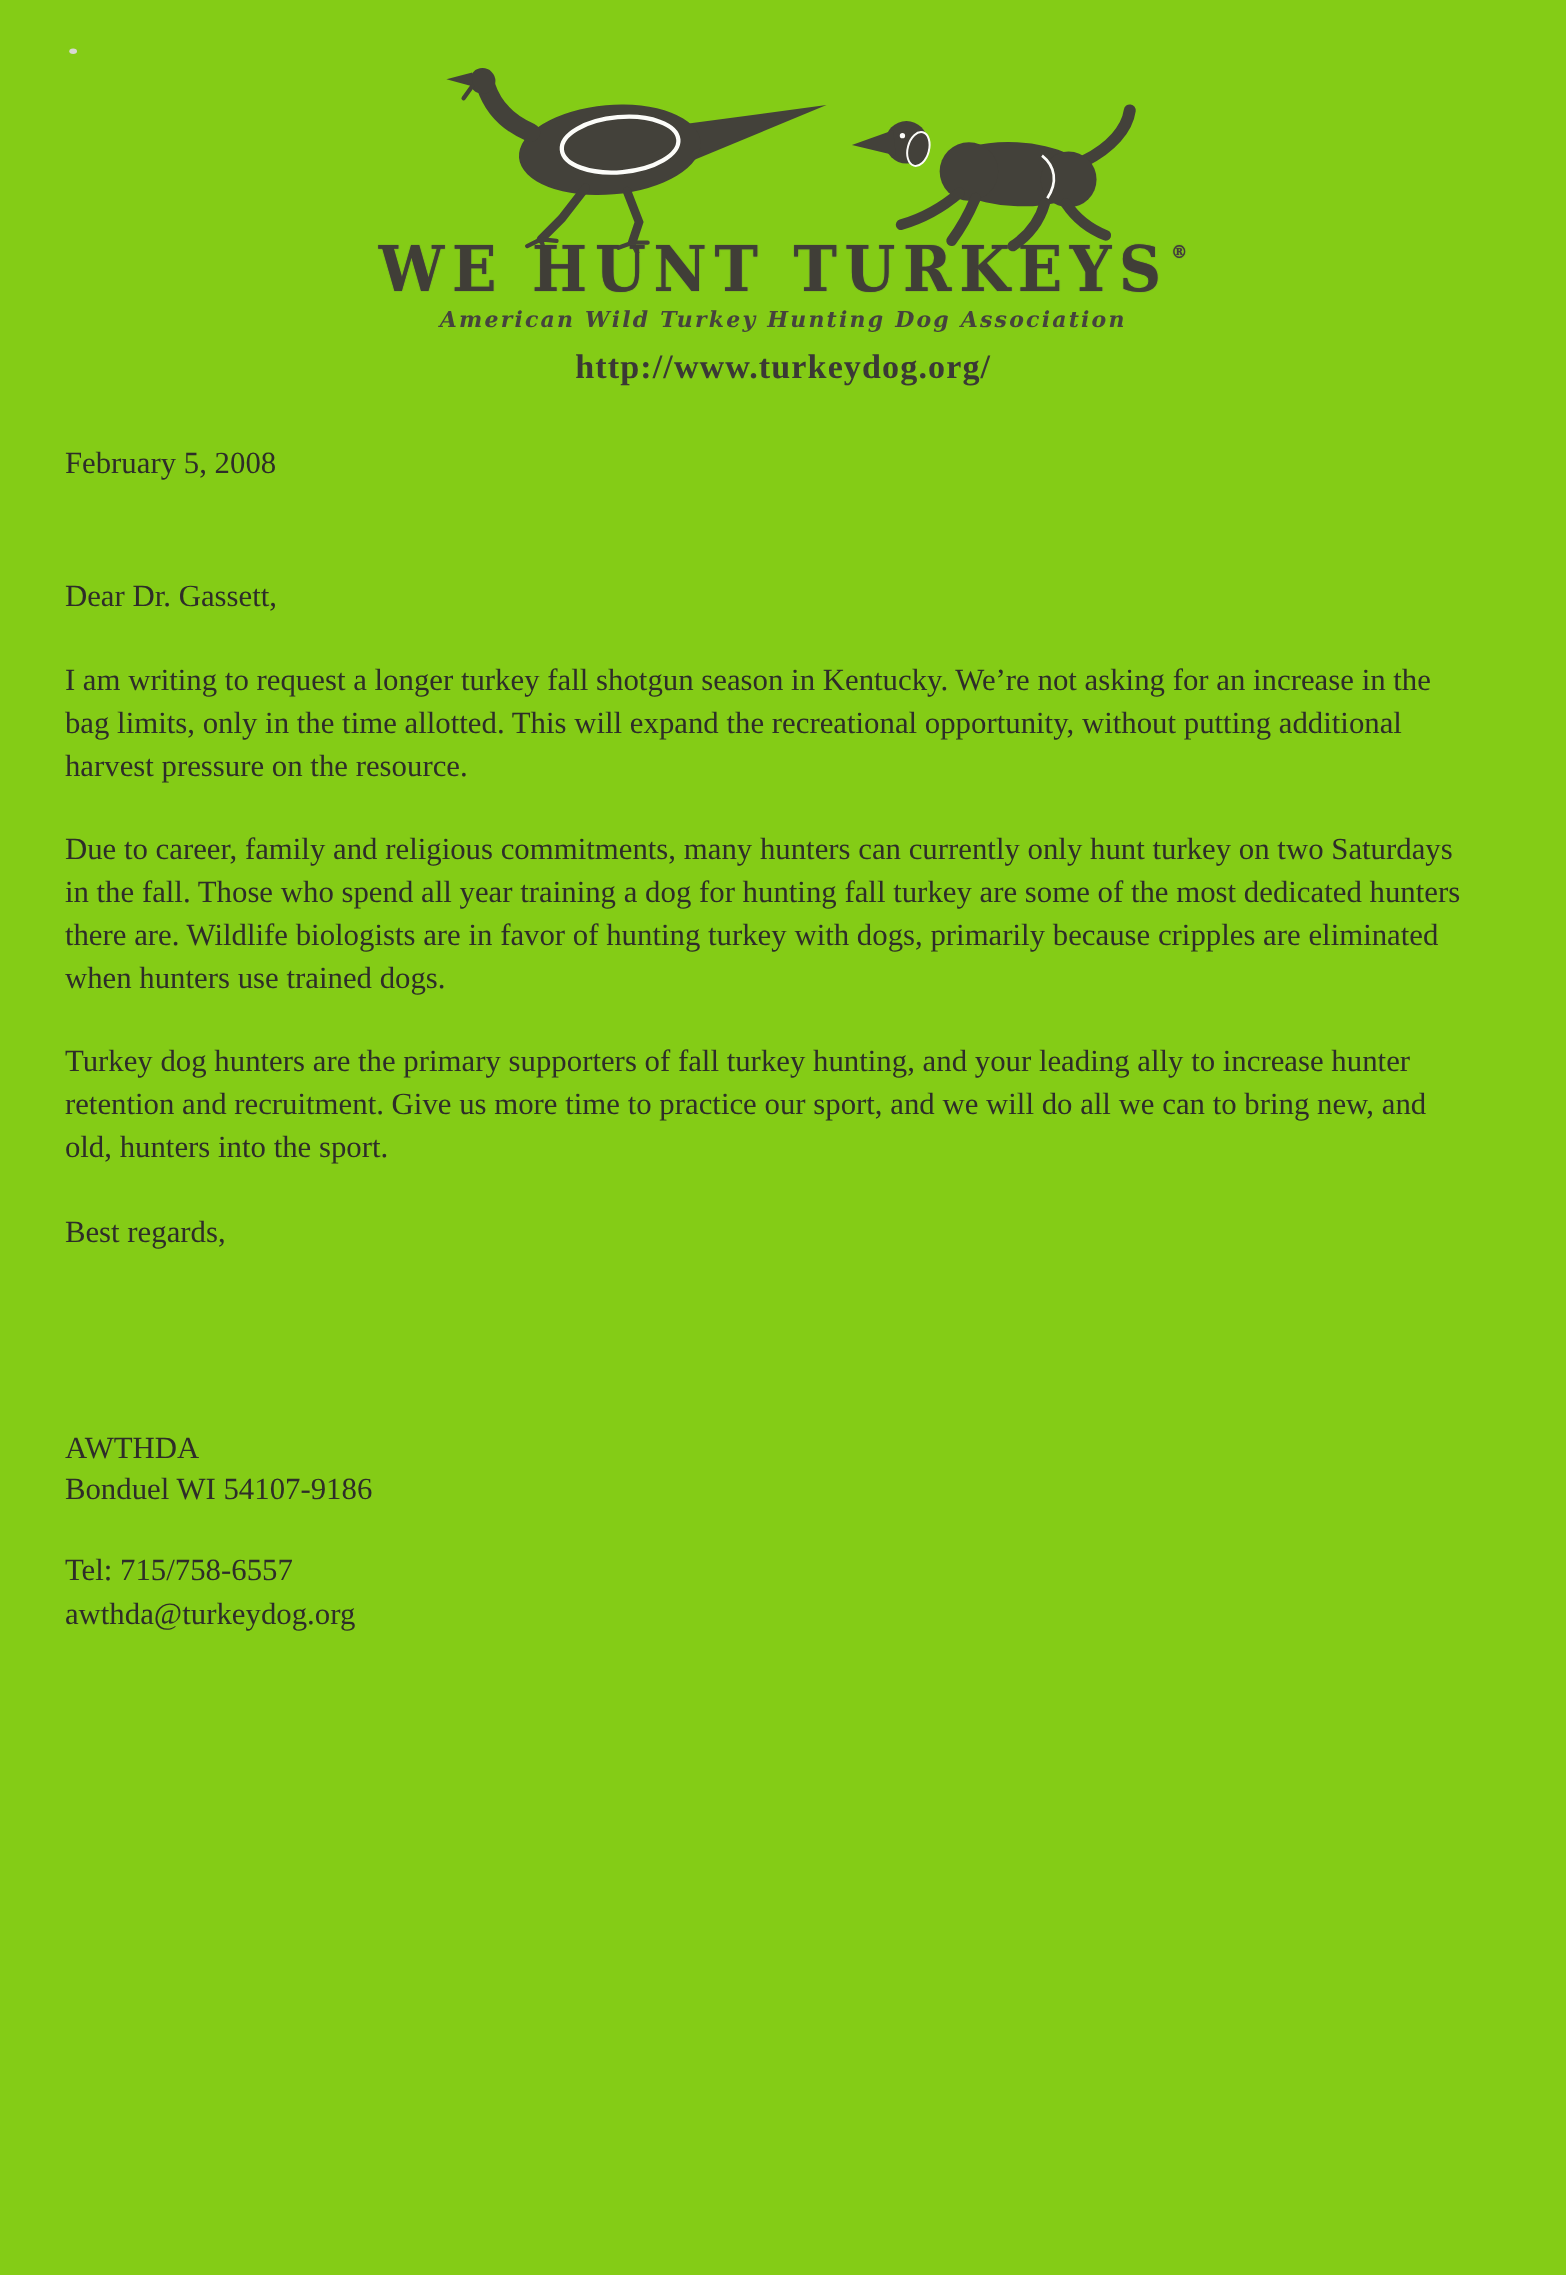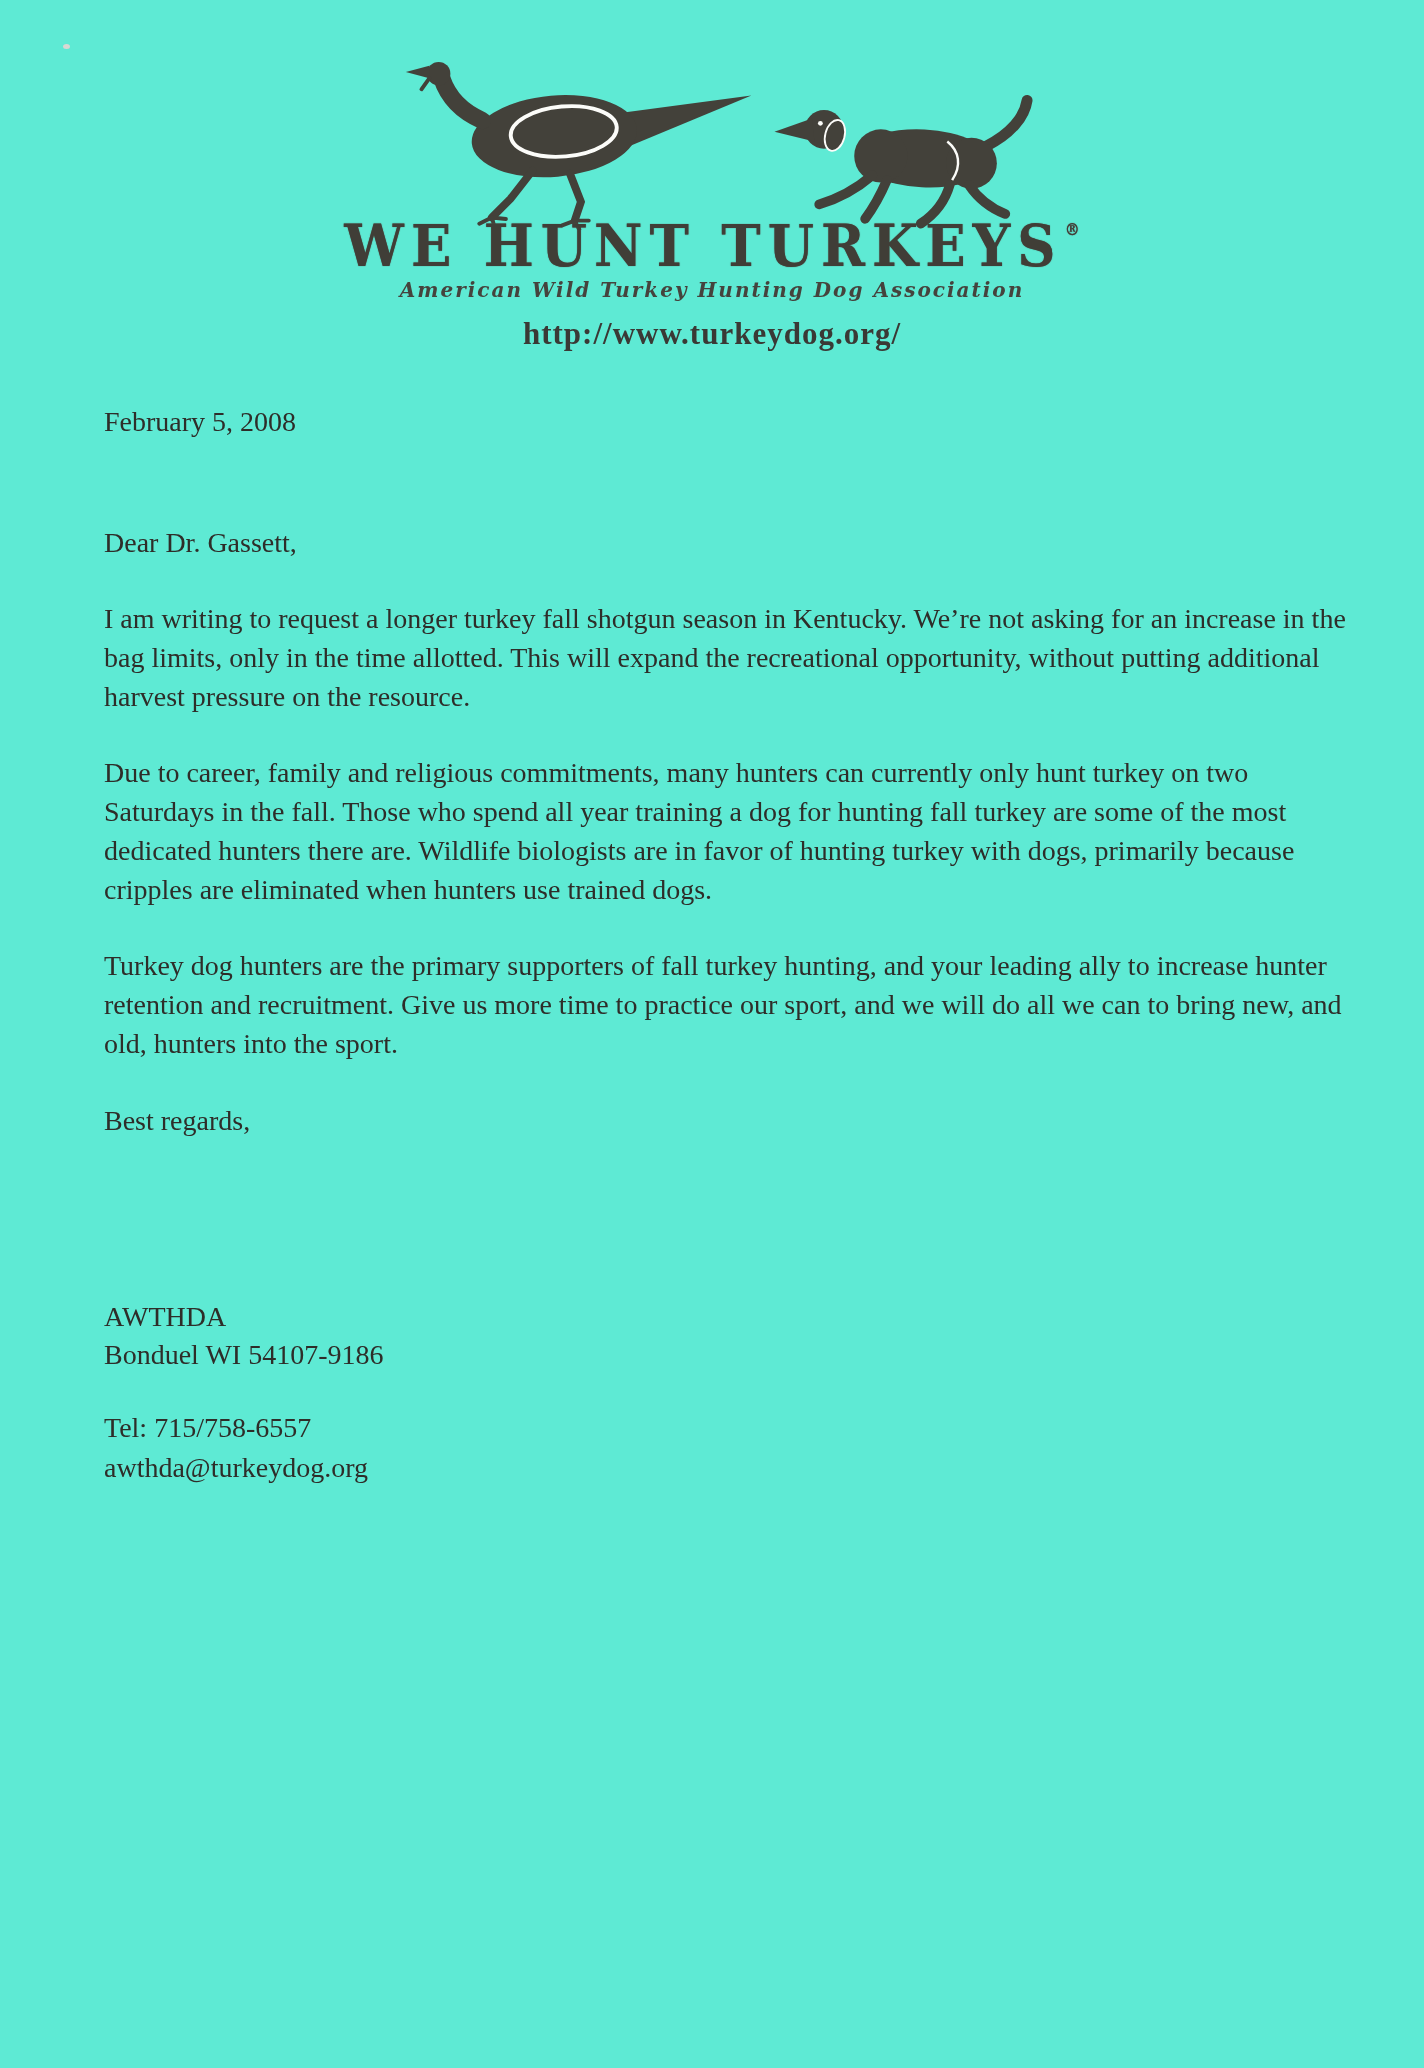--- a/index.html
+++ b/index.html
@@ -4,21 +4,21 @@
 <style>
   * { margin: 0; padding: 0; box-sizing: border-box; }
   html, body { background: #f4f4f1; }
   body {
     width: 1424px; height: 2068px;
     font-family: "Liberation Serif", serif;
     position: relative;
   }
   .page {
     width: 1424px; height: 2068px;
-    background: #5eead4;
+    background: #84cc16;
     color: #2e2d29;
     overflow: hidden;
     position: relative;
   }
   
   .letterhead {
     padding-top: 52px;
     display: flex; flex-direction: column; align-items: center;
   }
   .animals {
@@ -53,21 +53,21 @@
     margin-top: 14px;
     font-family: Liberation Serif, serif;
     font-weight: bold;
     font-size: 31px;
     letter-spacing: 1px;
     color: #3a3935;
     white-space: nowrap;
   }
   
   .letter {
-    padding: 0 78px 0 104px;
+    padding: 0 78px 0 59px;
     font-size: 28px;
     line-height: 39px;
     color: #2e2d29;
   }
   .date { margin-top: 50px; }
   .recipient { margin-top: 72px; }
   .recipient div { line-height: 38px; }
   .salutation { margin-top: 82px; }
   .para { margin-top: 37px; max-width: 1270px; }
   .closing { margin-top: 38px; }

